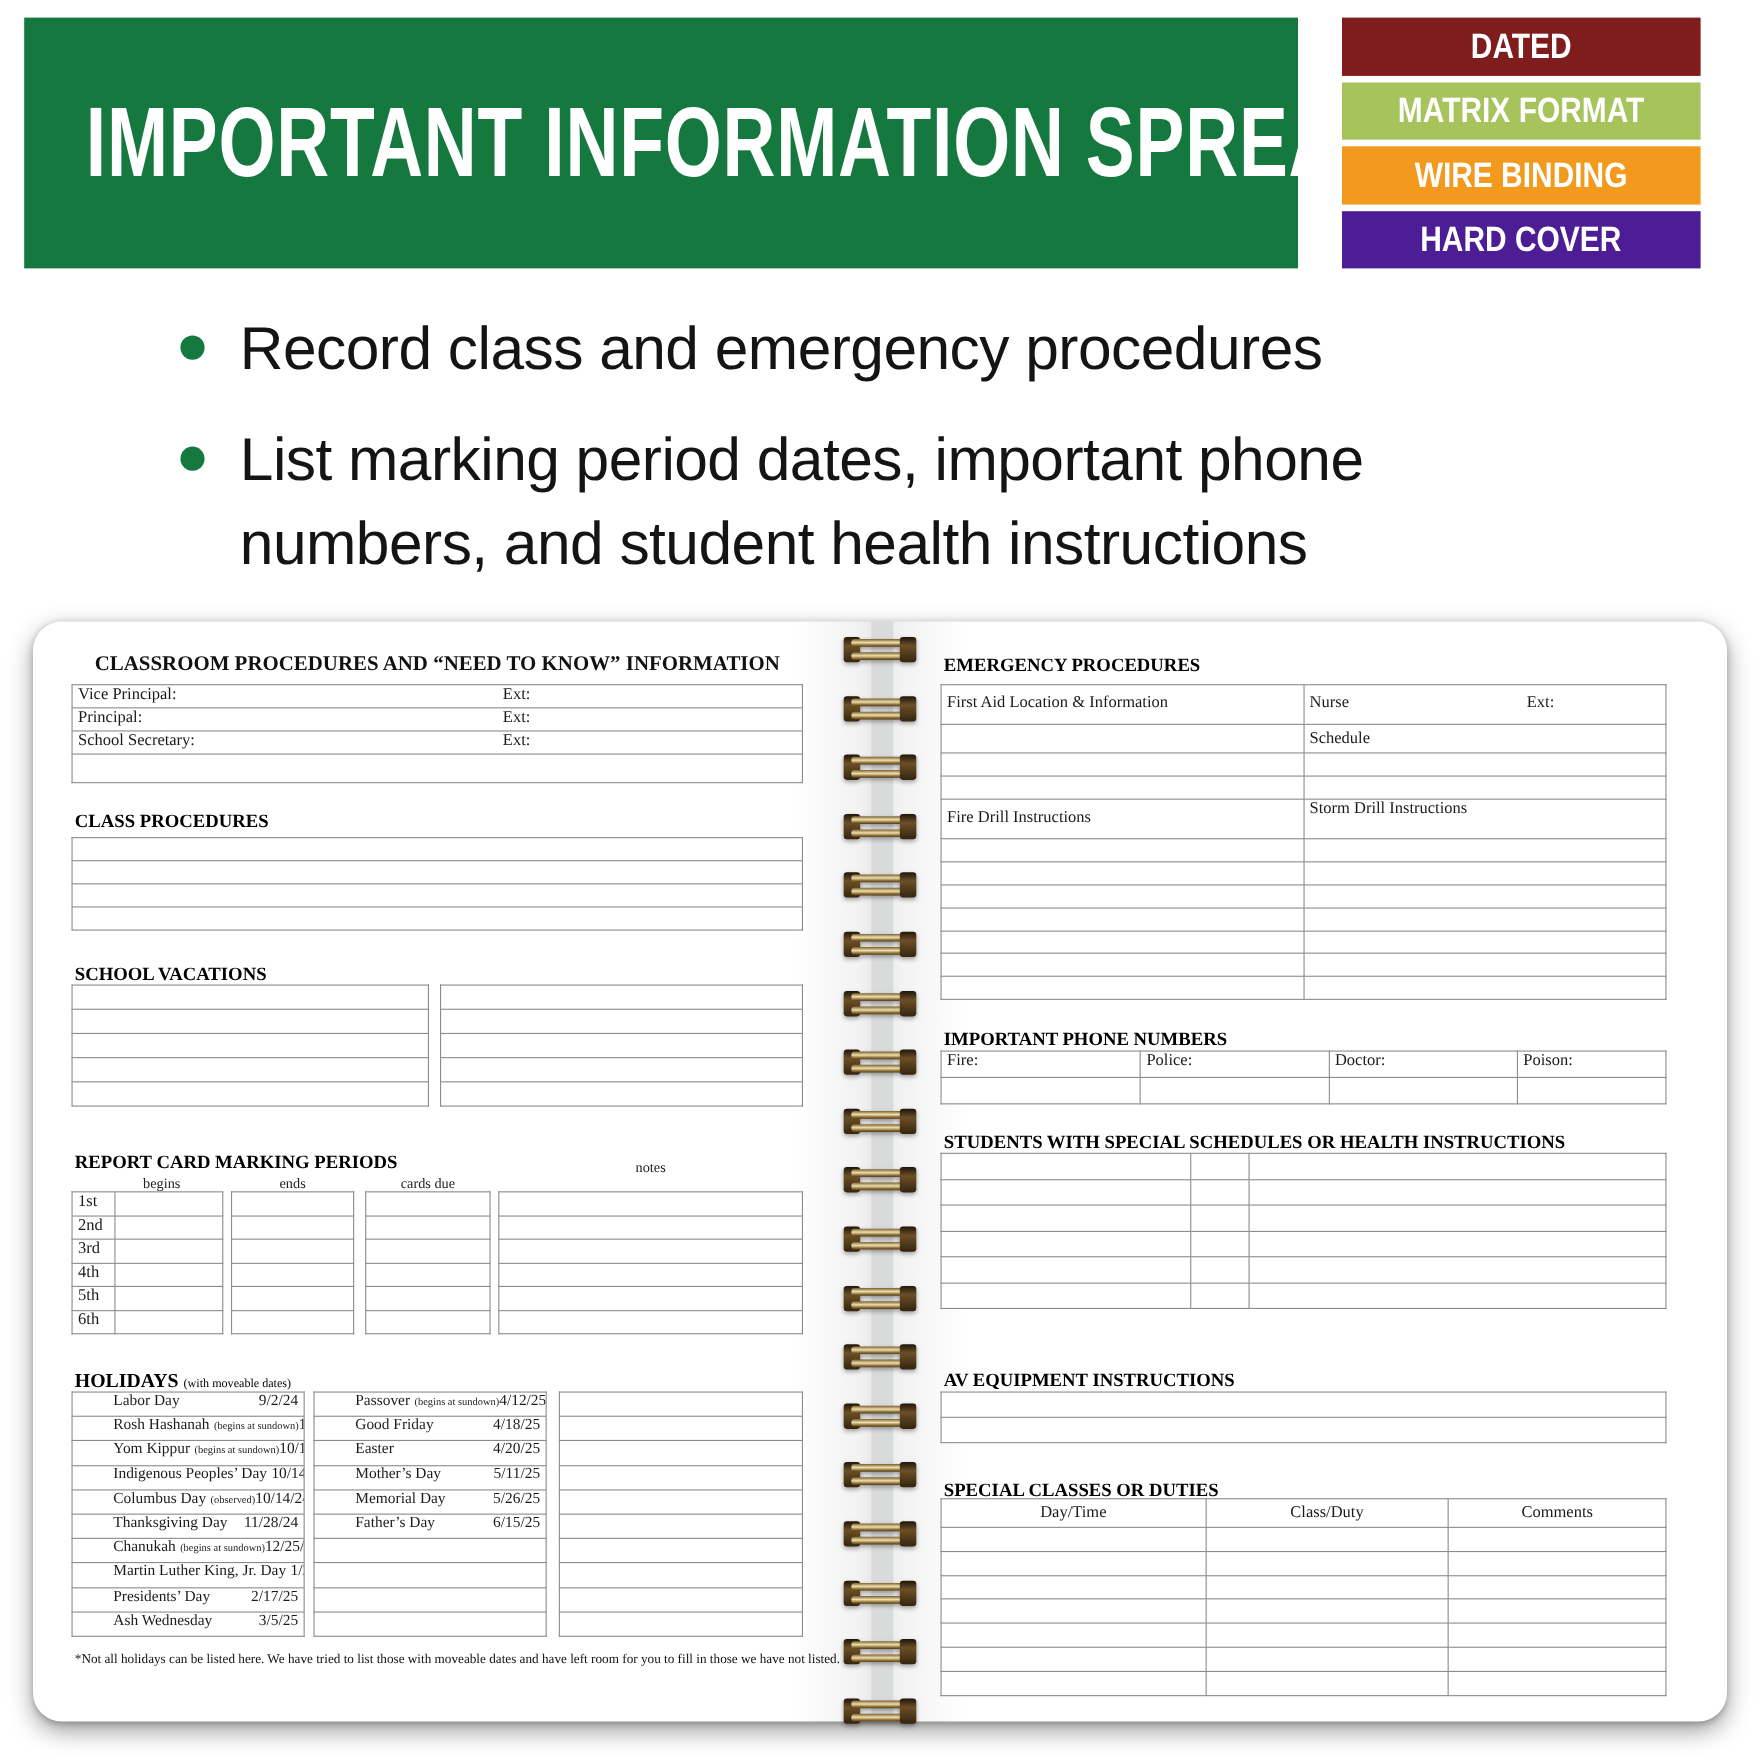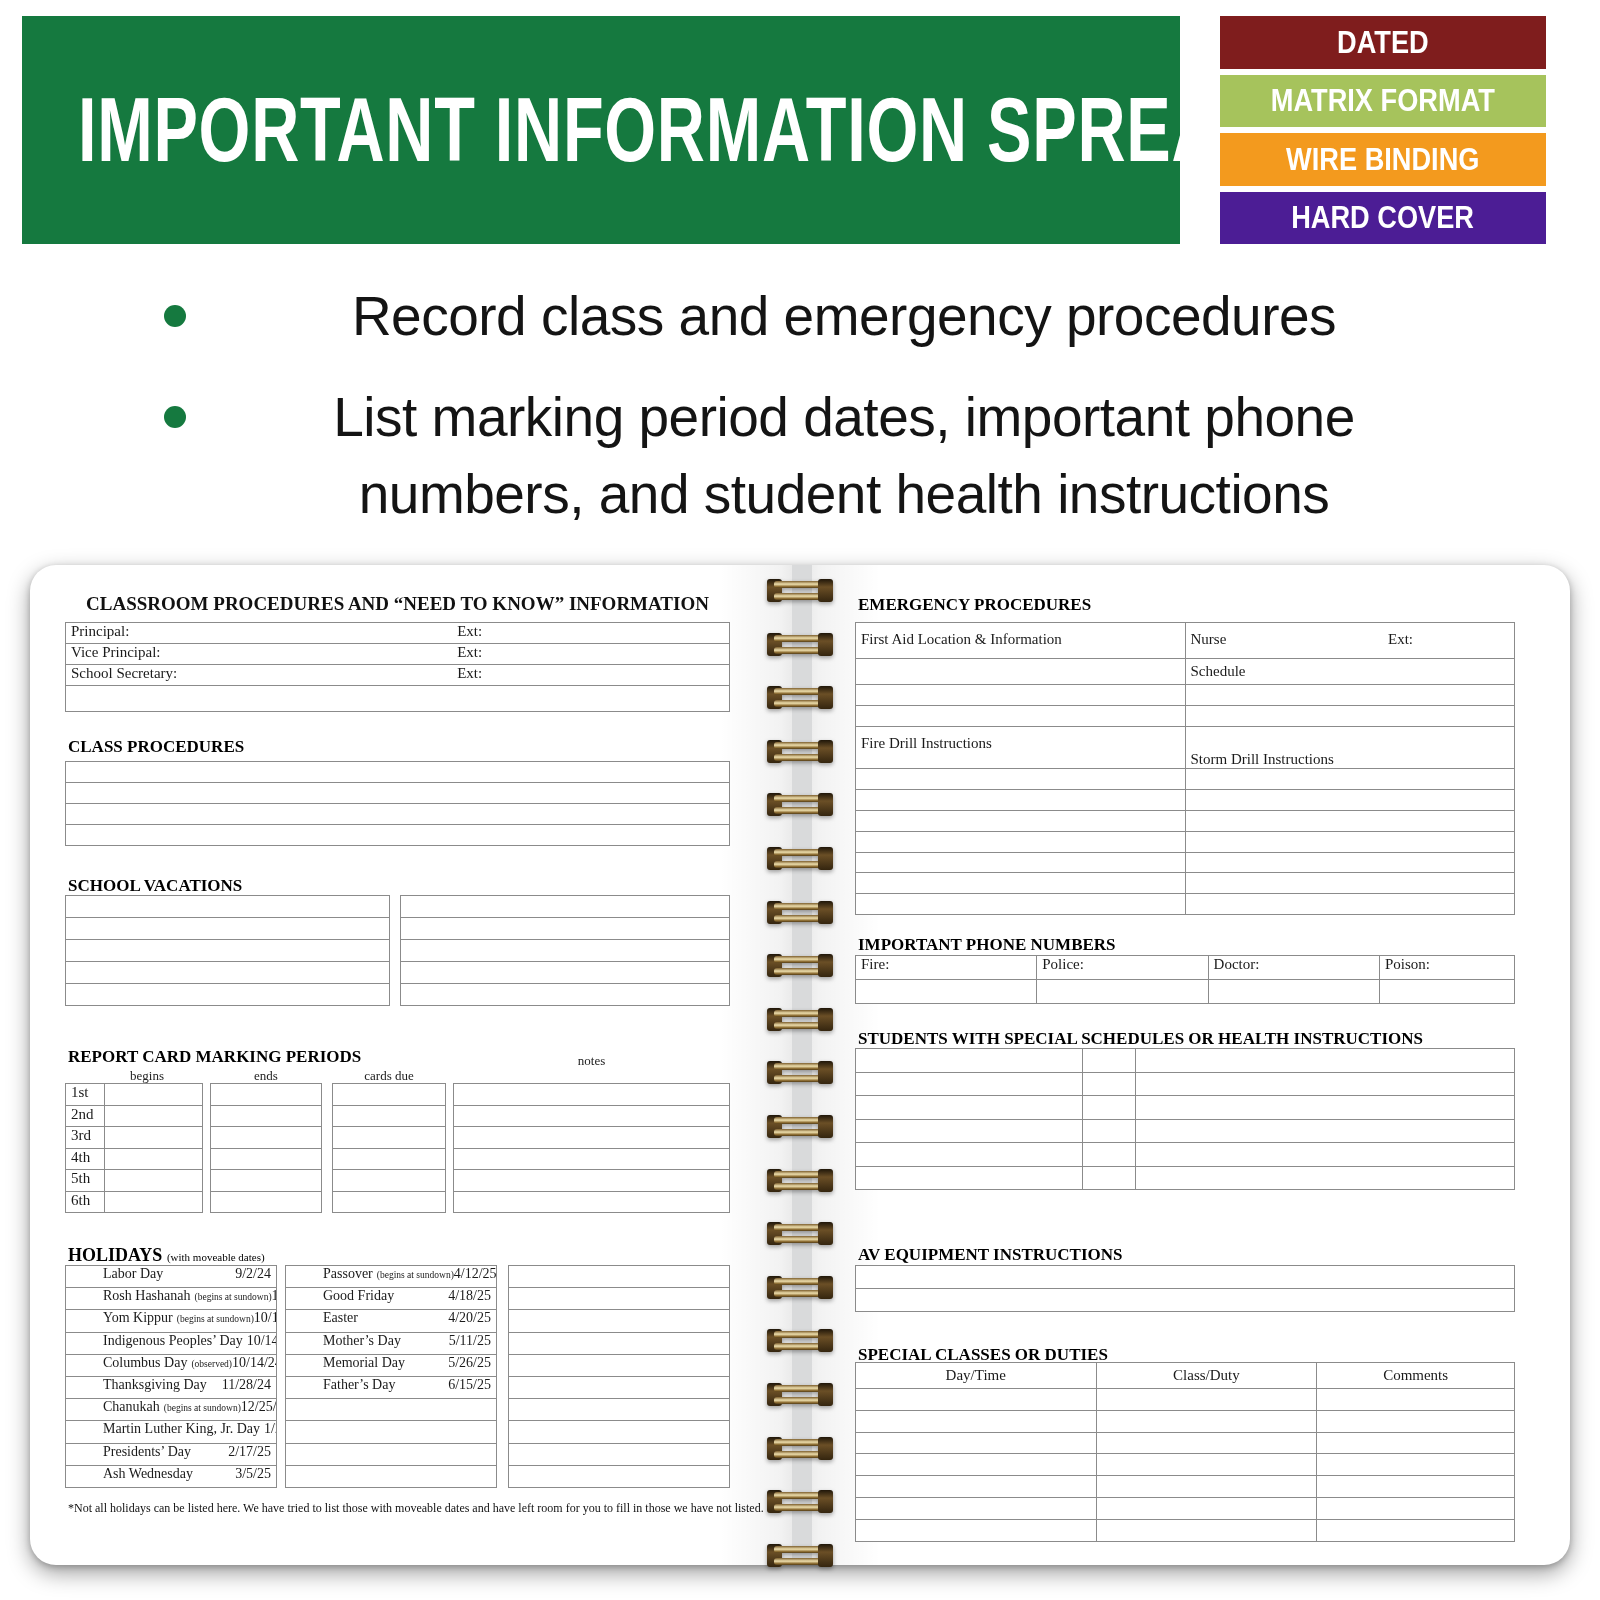--- a/index.html
+++ b/index.html
@@ -14,21 +14,21 @@
           transform:scaleX(.74);transform-origin:left center;margin-left:56px;}
   .badges{position:absolute;left:1220px;top:16px;width:326px;height:228px;
           display:flex;flex-direction:column;gap:6px;}
   .badge{flex:1;display:flex;align-items:center;justify-content:center;}
   .badge span{color:#fff;font-family:"Liberation Sans",sans-serif;font-weight:bold;
           font-size:32px;white-space:nowrap;transform:scaleX(.85);}
 
   
   .bullets{position:absolute;left:150px;top:278px;width:1320px;
            font-family:"Liberation Sans",sans-serif;color:#141414;}
-  .bullet{display:flex;margin-bottom:24px;text-align:center;}
+  .bullet{display:flex;margin-bottom:24px;}
   .dot{flex:0 0 22px;width:22px;height:22px;border-radius:50%;margin:27px 0 0 14px;}
   .btext{flex:1;margin-left:32px;font-size:55px;line-height:77px;letter-spacing:-.5px;}
 
   
   .spread{position:absolute;left:30px;top:565px;width:1540px;height:1000px;
           background:#fff;border-radius:26px;
           box-shadow:0 8px 22px rgba(0,0,0,.38),0 2px 6px rgba(0,0,0,.22);}
   .gutter-shade{position:absolute;left:690px;top:0;width:160px;height:100%;
           background:linear-gradient(90deg,rgba(0,0,0,0),rgba(0,0,0,.05) 38%,rgba(0,0,0,.10) 50%,rgba(0,0,0,.05) 62%,rgba(0,0,0,0));}
   .gutter{position:absolute;left:762px;top:0;width:20px;height:100%;background:#d9dadb;}
@@ -113,24 +113,24 @@
     <div class="gutter-shade"></div>
     <div class="gutter"></div>
 
     <div class="page left">
       <div class="pg-title">CLASSROOM PROCEDURES AND “NEED TO KNOW” INFORMATION</div>
 
       <div class="sec" style="top:57px;left:0;width:665px">
         <table class="tbl">
             <tbody>
           <tr style="height:21px">
+                <td class="rel"><span>Vice Principal:</span><span class="extpos">Ext:</span></td>
+              </tr>
+          <tr style="height:21px">
                 <td class="rel"><span>Principal:</span><span class="extpos">Ext:</span></td>
-              </tr>
-          <tr style="height:21px">
-                <td class="rel"><span>Vice Principal:</span><span class="extpos">Ext:</span></td>
               </tr>
           <tr style="height:21px">
                 <td class="rel"><span>School Secretary:</span><span class="extpos">Ext:</span></td>
               </tr>
         <tr style="height: 26px;">
                 <td></td>
               </tr>
             </tbody>
           </table>
       </div>
@@ -623,21 +623,21 @@
           <tr style="height:21px">
                 <td></td>
                 <td></td>
               </tr>
           <tr style="height:21px">
                 <td></td>
                 <td></td>
               </tr>
           <tr style="height:36px">
                 <td style="padding-top:8px">Fire Drill Instructions</td>
-              <td style="padding-top:24px">Storm Drill Instructions</td>
+              <td style="padding-top:0">Storm Drill Instructions</td>
               </tr>
           <tr style="height: 20.9px;">
                 <td></td>
                 <td></td>
               </tr>
               <tr style="height: 20.9px;">
                 <td></td>
                 <td></td>
               </tr>
               <tr style="height: 20.9px;">

